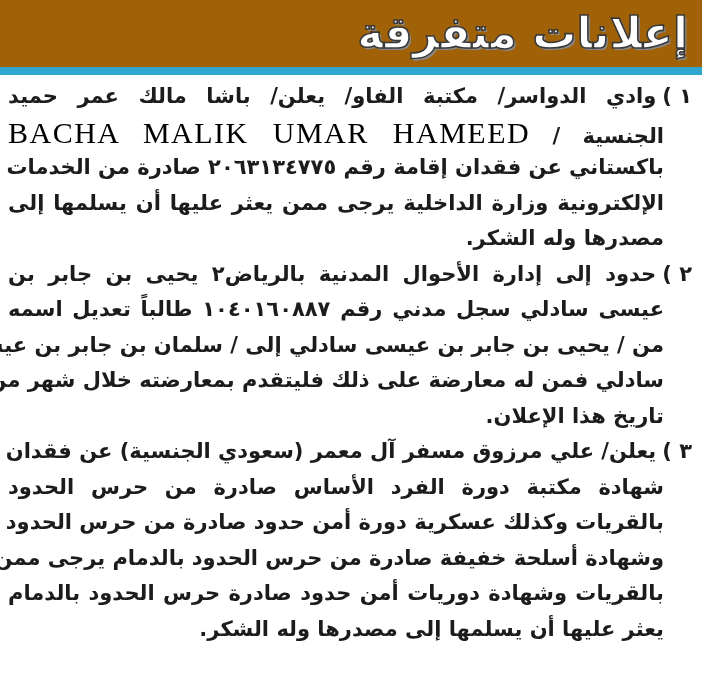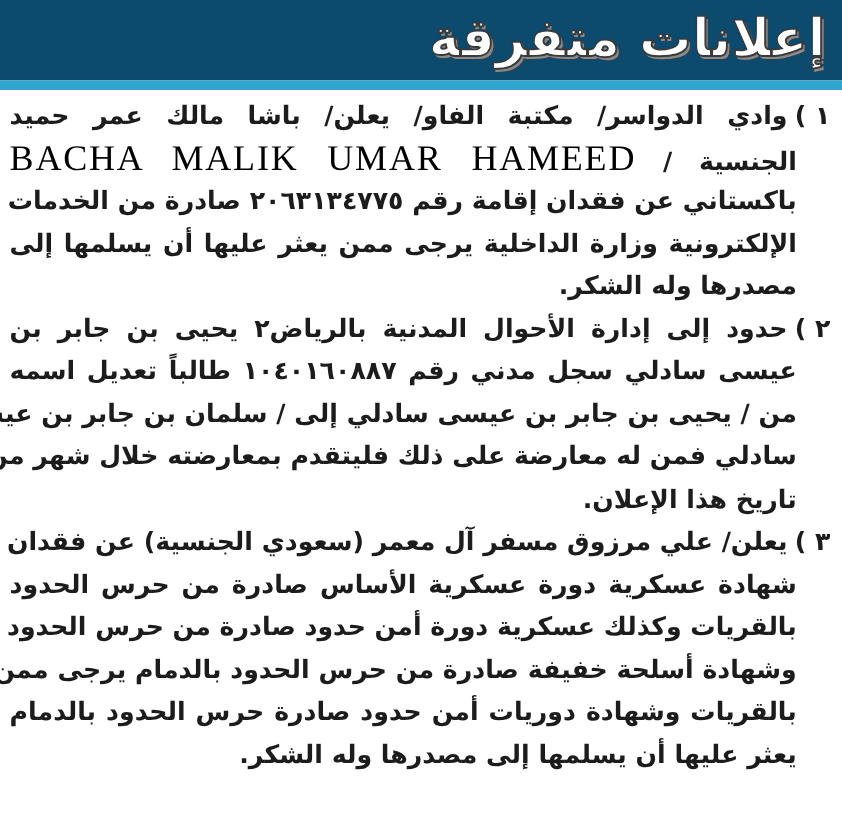--- a/index.html
+++ b/index.html
@@ -13,21 +13,21 @@
       overflow: hidden;
       position: relative;
       font-family: "DejaVu Sans", sans-serif;
       color: #1a1a1a;
     }
     .header {
       position: absolute;
       left: 0; top: 0;
       width: 702px;
       height: 67px;
-      background: #0c4a6e;
+      background: #a16207;
     }
     .header-title {
       position: absolute;
       right: 14px;
       top: 4px;
       font-family: "DejaVu Sans", sans-serif;
       font-size: 44px;
       font-weight: bold;
       line-height: 58px;
       color: #ffffff;
@@ -100,20 +100,20 @@
   <div>
     <span class="line"><span class="num">٢ )</span><span>حدود إلى إدارة الأحوال المدنية بالرياض٢ يحيى بن جابر بن</span></span>
     <span class="line indent">عيسى سادلي سجل مدني رقم ١٠٤٠١٦٠٨٨٧ طالباً تعديل اسمه</span>
     <span class="line indent">من / يحيى بن جابر بن عيسى سادلي إلى / سلمان بن جابر بن عيسى</span>
     <span class="line indent">سادلي فمن له معارضة على ذلك فليتقدم بمعارضته خلال شهر من</span>
     <span class="line indent last">تاريخ هذا الإعلان.</span>
   </div>
 
   <div>
     <span class="line"><span class="num">٣ )</span><span>يعلن/ علي مرزوق مسفر آل معمر (سعودي الجنسية) عن فقدان</span></span>
-    <span class="line indent">شهادة عسكرية دورة عسكرية الأساس صادرة من حرس الحدود</span>
+    <span class="line indent">شهادة مكتبة دورة الفرد الأساس صادرة من حرس الحدود</span>
     <span class="line indent">بالقريات وكذلك عسكرية دورة أمن حدود صادرة من حرس الحدود</span>
     <span class="line indent">وشهادة أسلحة خفيفة صادرة من حرس الحدود بالدمام يرجى ممن</span>
     <span class="line indent">بالقريات وشهادة دوريات أمن حدود صادرة حرس الحدود بالدمام</span>
     <span class="line indent last">يعثر عليها أن يسلمها إلى مصدرها وله الشكر.</span>
   </div>
 
 </div>
 
 </body></html>

